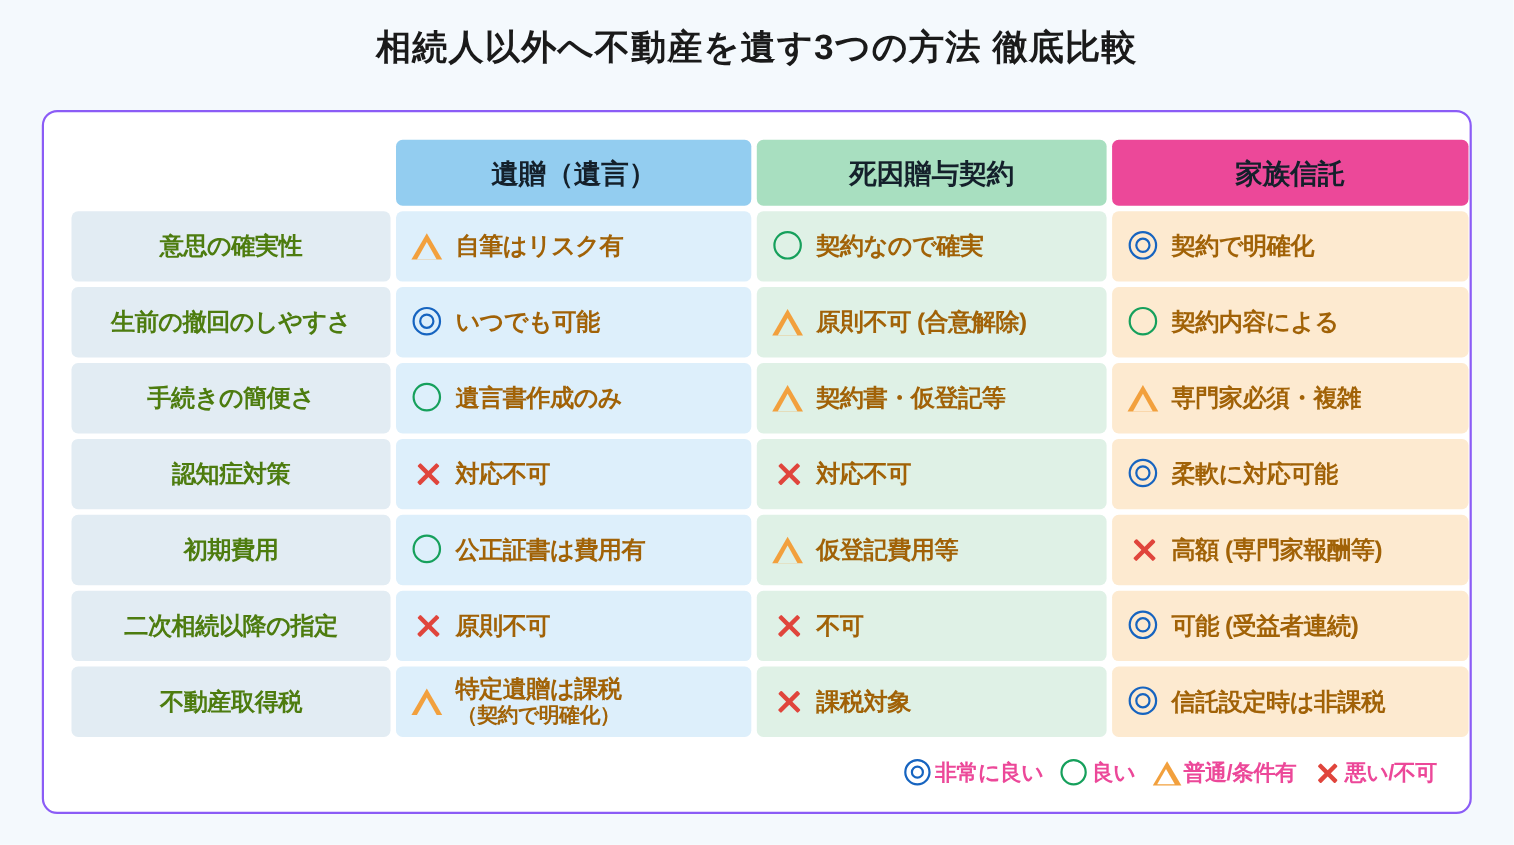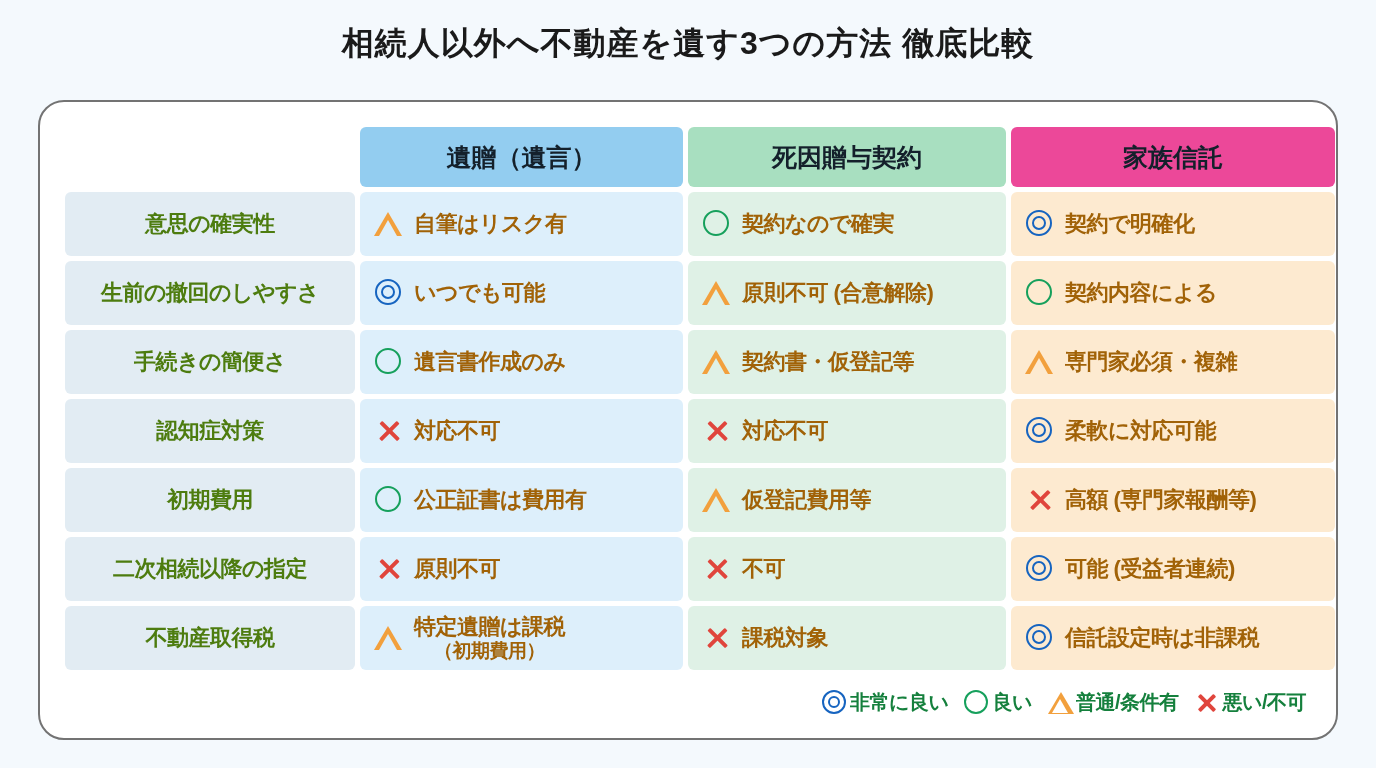--- a/index.html
+++ b/index.html
@@ -28,22 +28,22 @@
     padding-top: 22px;
     padding-bottom: 10px;
   }
   .card {
     position: absolute;
     left: 38px;
     top: 100px;
     width: 1300px;
     height: 640px;
     background: #ffffff;
-    border: 2px solid #737373;
-    border-radius: 26px;
+    border: 2px solid #8b5cf6;
+    border-radius: 14px;
     box-sizing: border-box;
     padding: 20px 20px 10px 20px;
   }
   table.cmp {
     width: 1260px;
     border-collapse: separate;
     border-spacing: 5px 5px;
     table-layout: fixed;
   }
   table.cmp col.c0 { width: 290px; }
@@ -202,21 +202,21 @@
   }
   .legend-item .mark.dbl::before { left: 0; top: 0; width: 24px; height: 24px; border-width: 2.4px; }
   .legend-item .mark.dbl::after { left: 6px; top: 6px; width: 12px; height: 12px; border-width: 2.4px; }
   .legend-item .mark.cir::before { left: 0; top: 0; width: 24px; height: 24px; border-width: 2.6px; }
   .legend-item .mark.tri::before { left: 0; top: 2px; border-left-width: 13px; border-right-width: 13px; border-bottom-width: 22px; }
   .legend-item .mark.tri::after { left: 4.3px; top: 9px; border-left-width: 8.7px; border-right-width: 8.7px; border-bottom-width: 14.6px; }
   .legend-item .mark.cross::before, .legend-item .mark.cross::after { left: 2px; top: 11px; width: 22px; height: 4px; }
   .legend-label {
     font-size: 20px;
     font-weight: bold;
-    color: #15803d;
+    color: #ec4899;
     letter-spacing: -0.5px;
   }
 </style>
 </head>
 <body>
 
 <div class="page">
 
   <div class="title">相続人以外へ不動産を遺す3つの方法 徹底比較</div>
 
@@ -369,21 +369,21 @@
           </td>
         </tr>
 
         <tr>
           <td class="rowlabel">不動産取得税</td>
           <td class="cell c1">
             <div class="cellinner">
               <span class="mark tri"></span>
               <span class="celltext two">
                 <span>特定遺贈は課税</span>
-                <span class="sub">（初期費用）</span>
+                <span class="sub">（契約で明確化）</span>
               </span>
             </div>
           </td>
           <td class="cell c2">
             <div class="cellinner">
               <span class="mark cross"></span>
               <span class="celltext">課税対象</span>
             </div>
           </td>
           <td class="cell c3">

